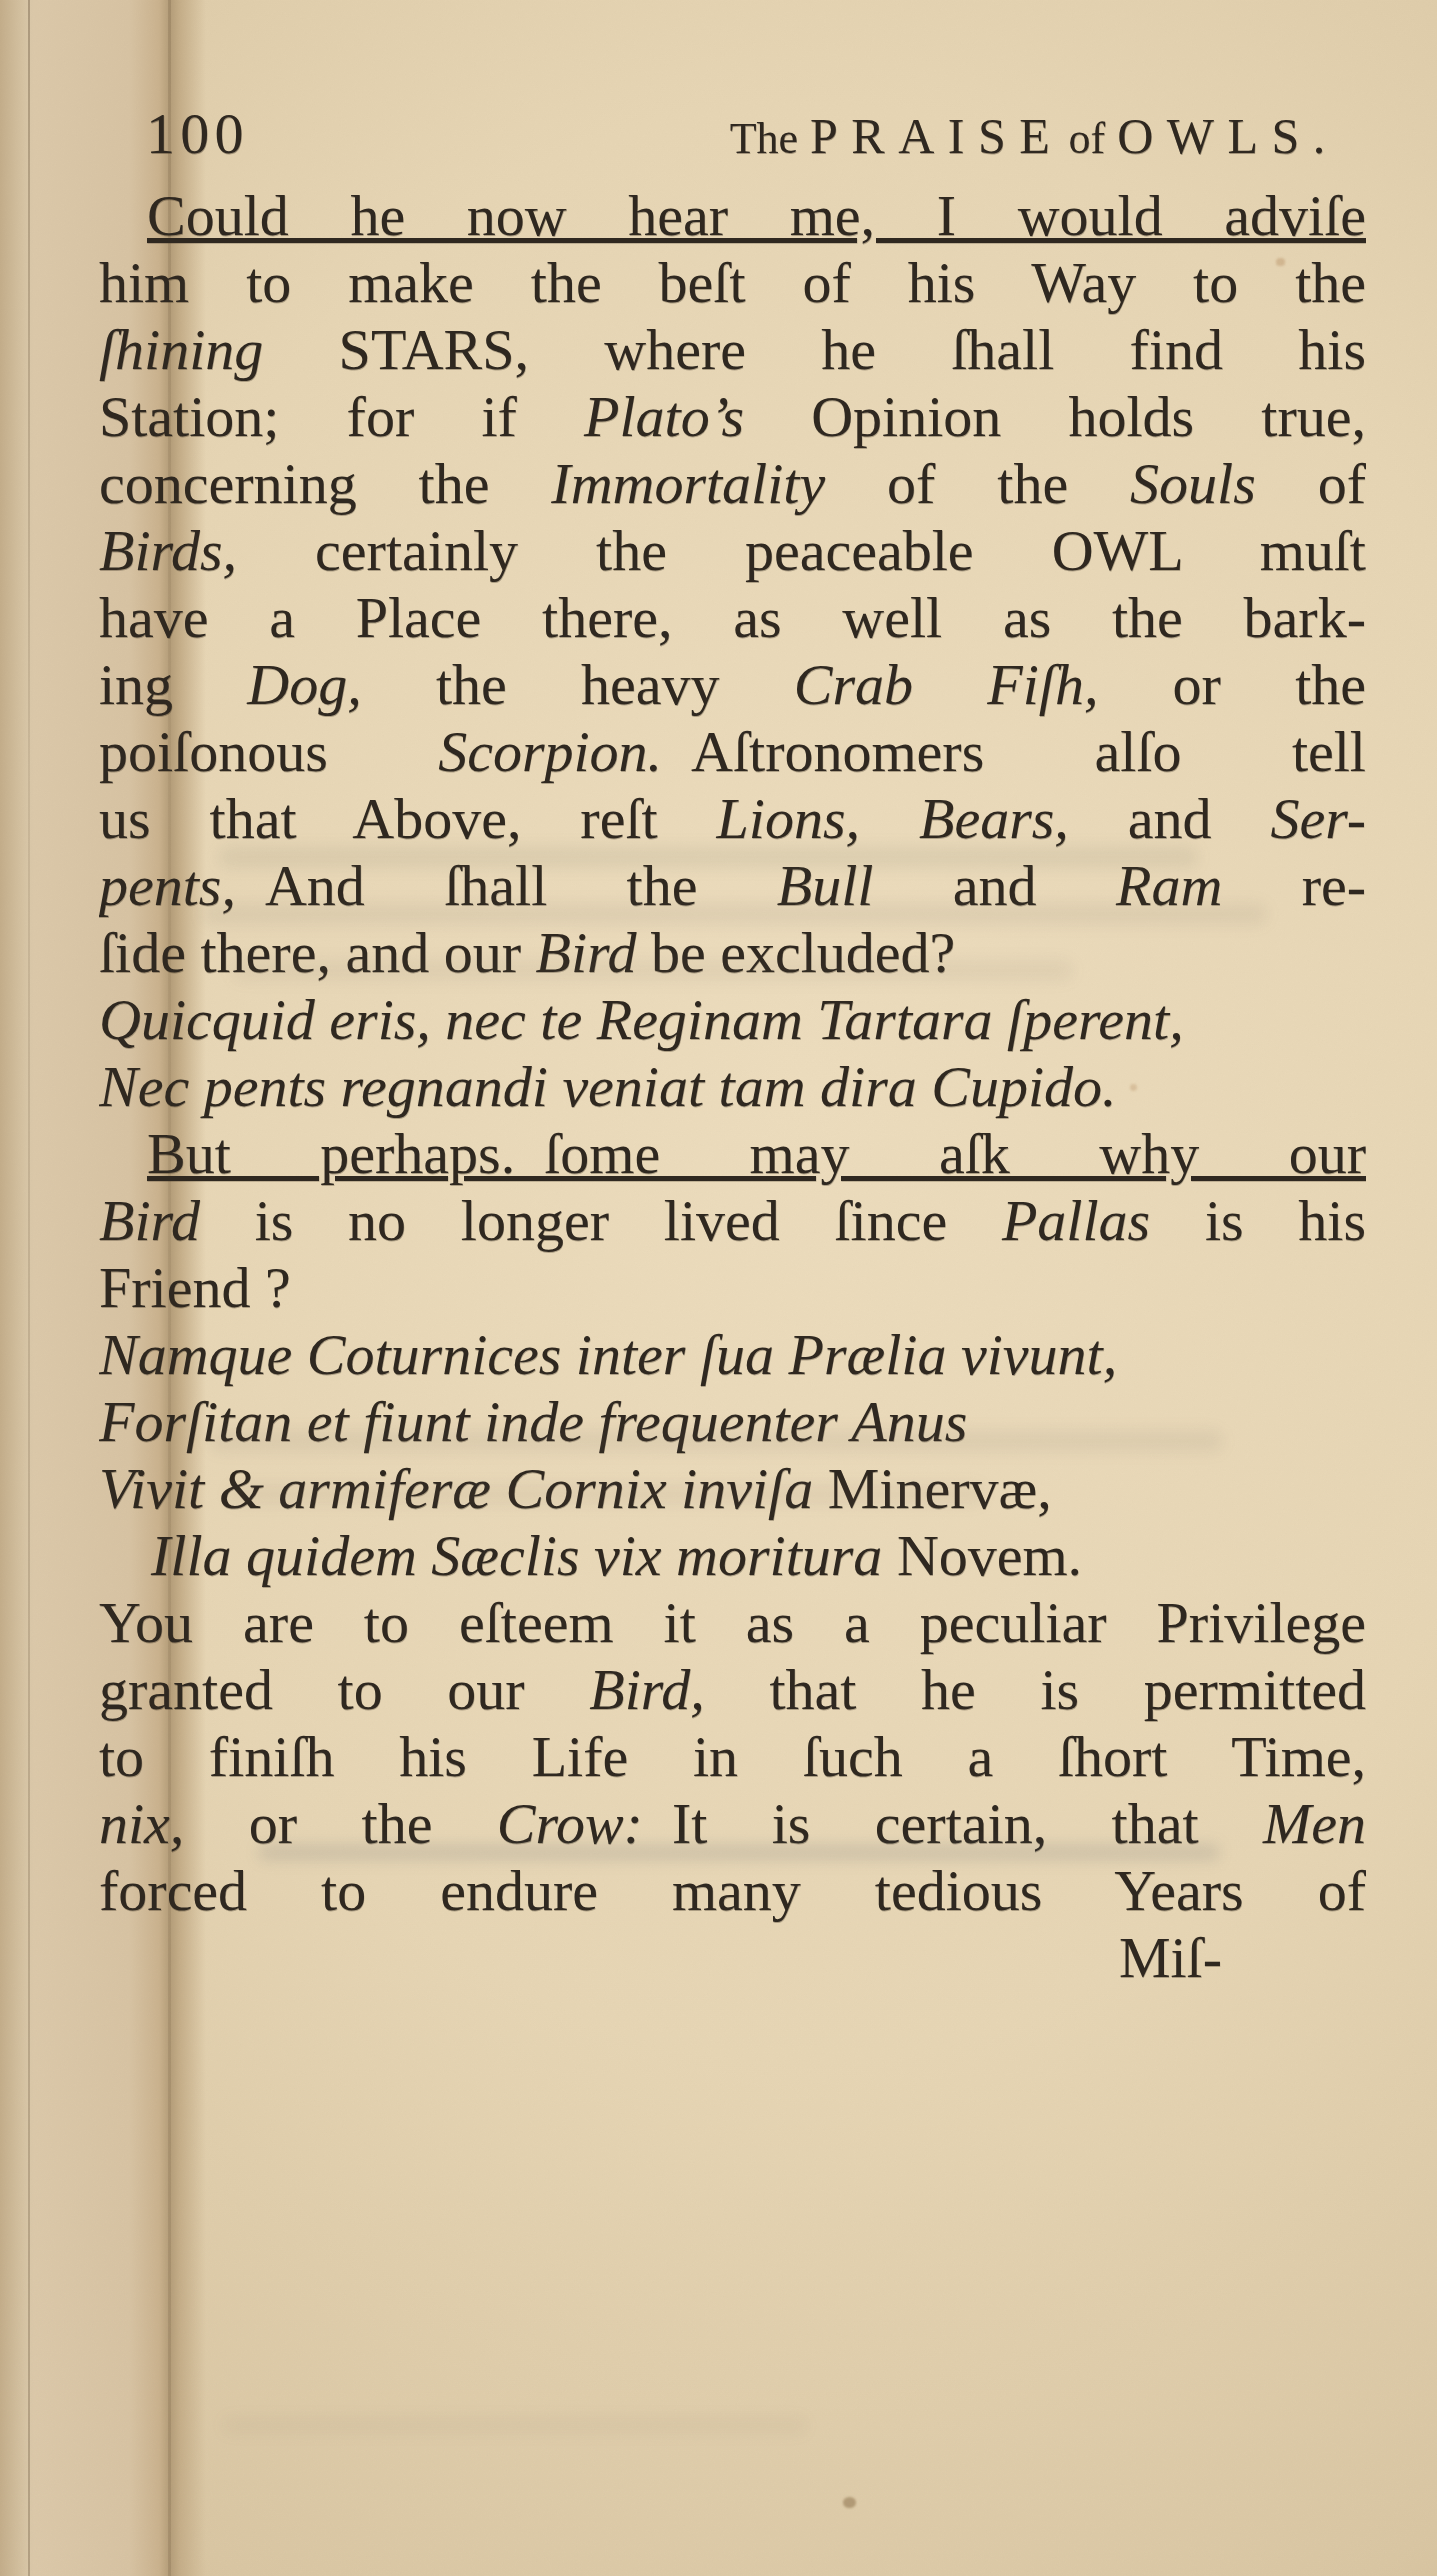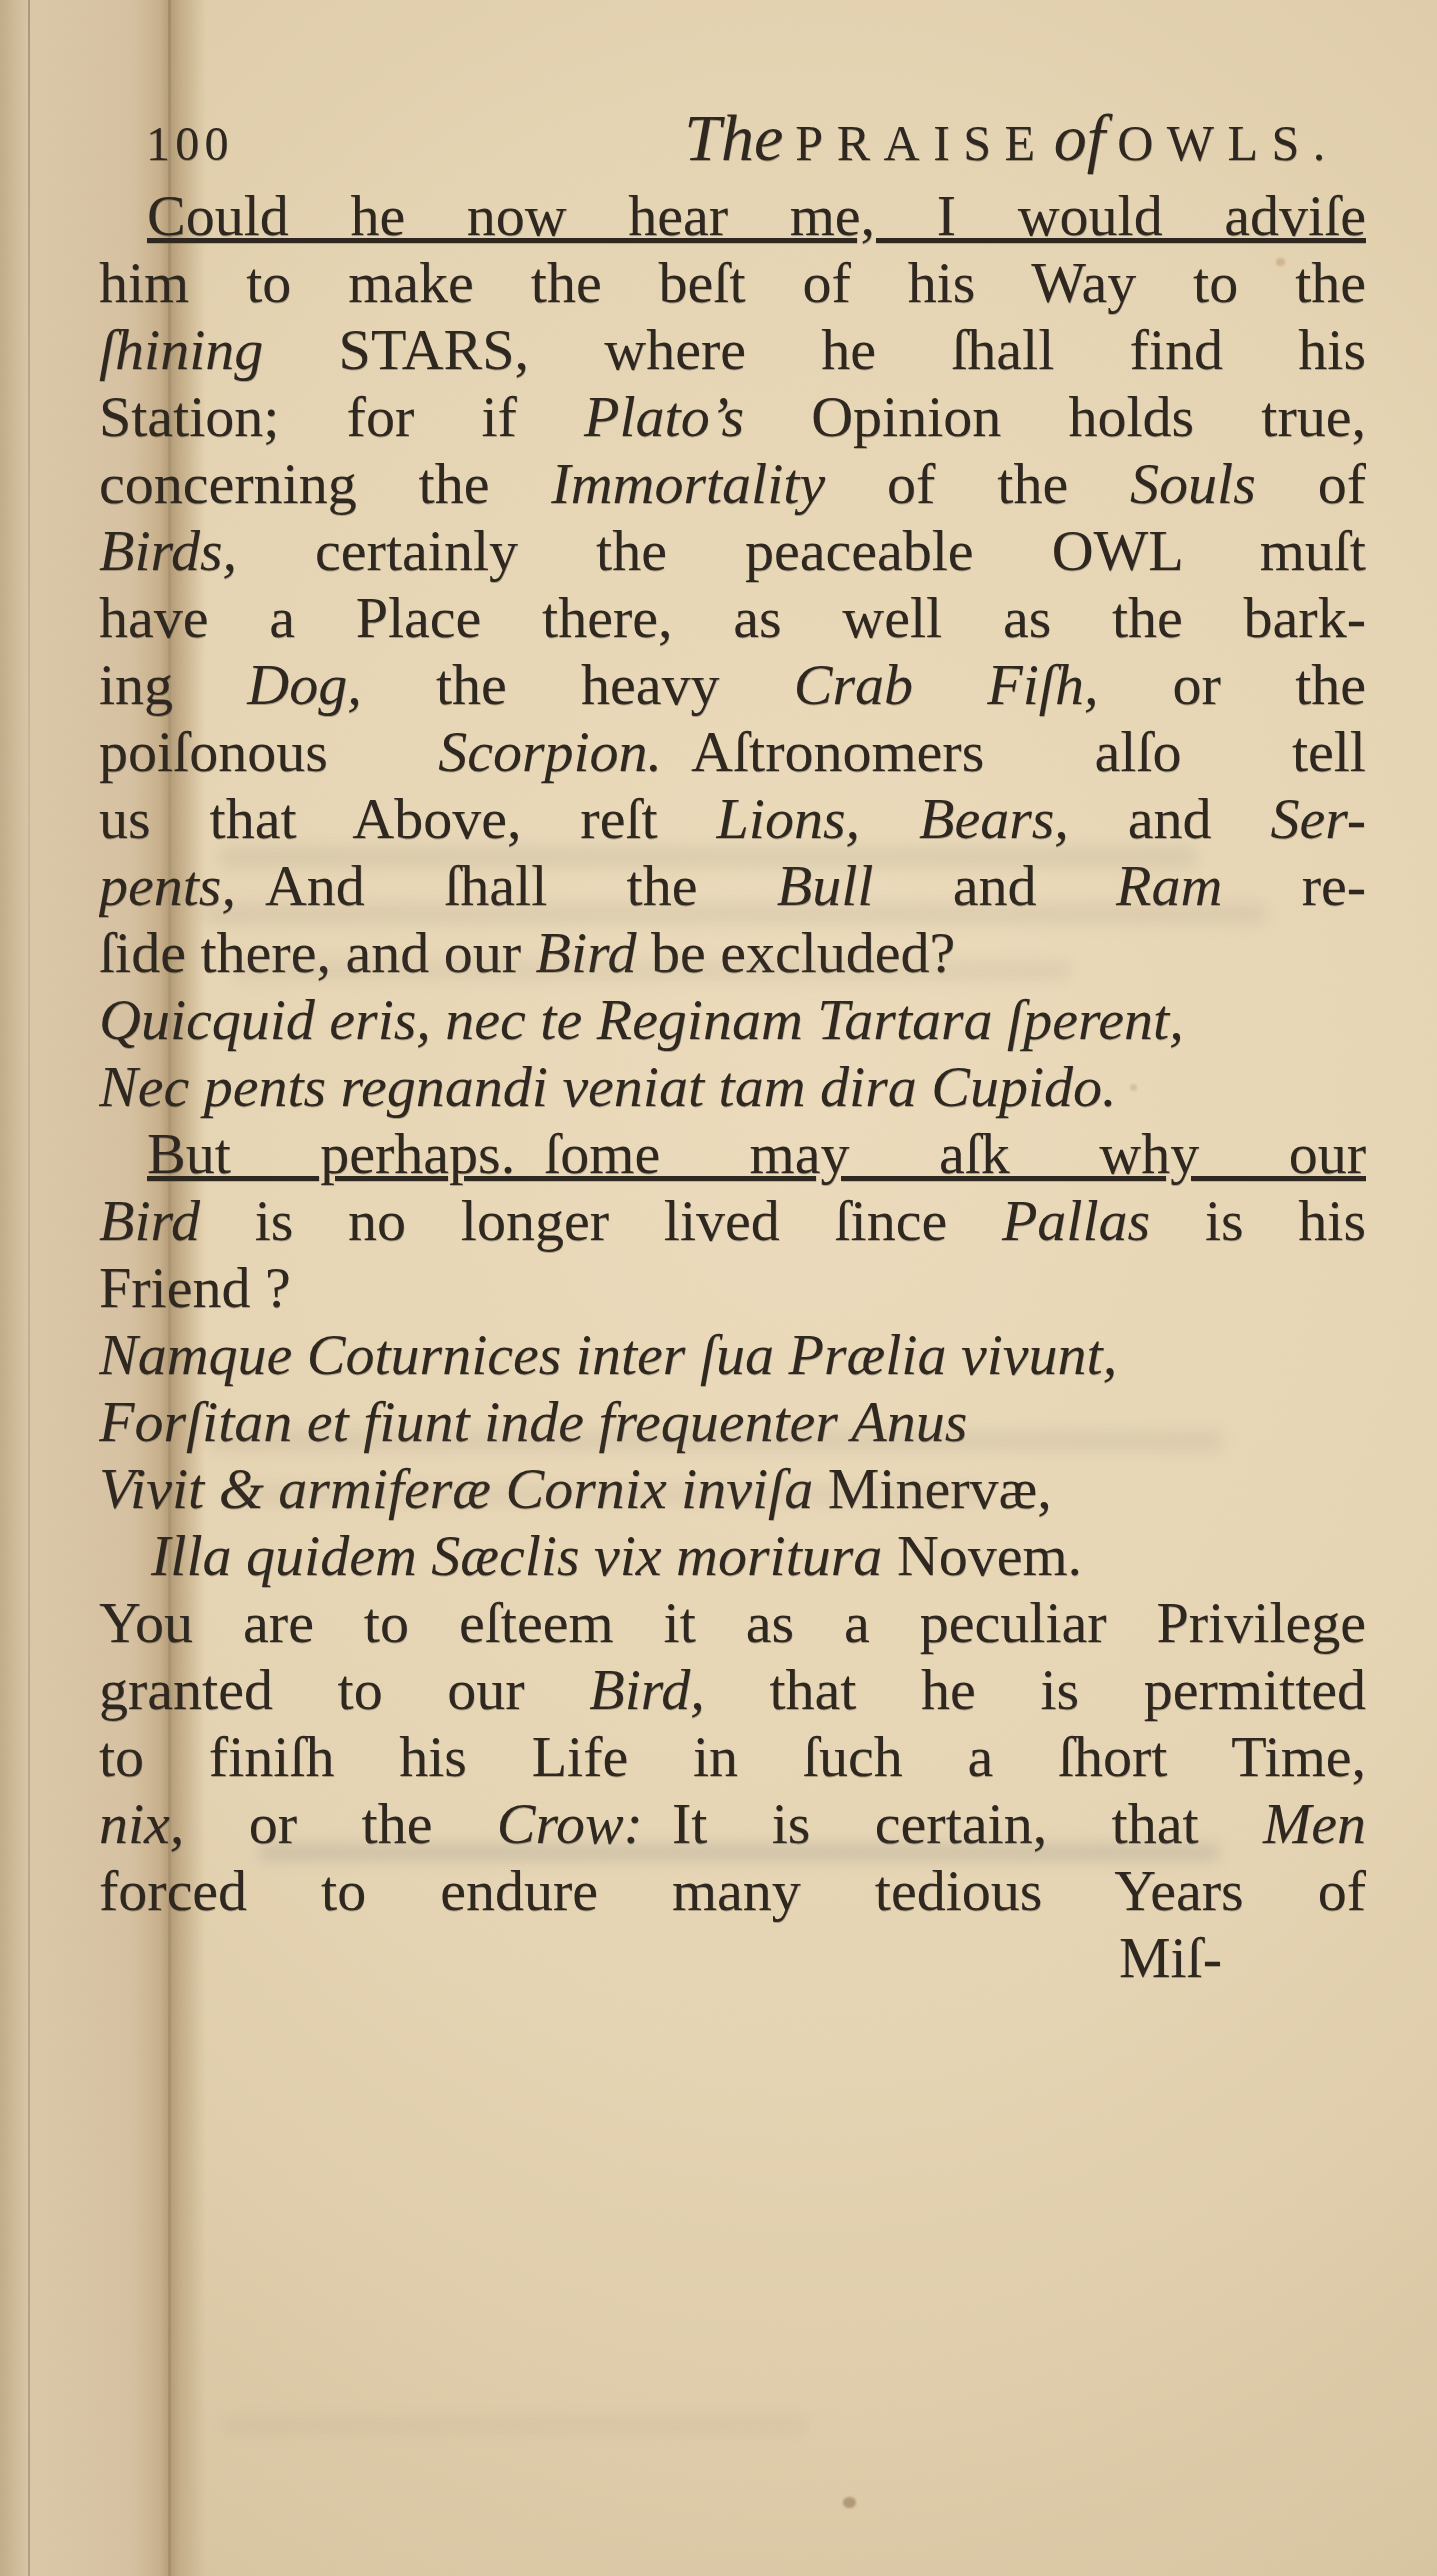--- a/index.html
+++ b/index.html
@@ -36,23 +36,23 @@
   }
   .grain{position:absolute; inset:0; width:100%; height:100%; opacity:.55; mix-blend-mode:multiply; pointer-events:none;}
 
   
   #header{
     position:absolute; left:99px; top:100px; width:1267px;
     display:flex; justify-content:space-between; align-items:baseline;
     padding:0; box-sizing:border-box;
     text-shadow:0.5px 0.8px 0.6px rgba(40,30,18,.35);
   }
-  #page-number{font-size:48px; letter-spacing:5.2px; padding-left:47px;}
+  #page-number{font-size:58px; letter-spacing:5.2px; padding-left:47px;}
   #header .title{white-space:nowrap; padding-right:22px;}
-  #header .t-it{font-style:italic; font-size:66px;}
+  #header .t-it{font-size:44px;}
   #header .t-caps{font-size:50px; letter-spacing:0.27em; margin-left:12px; margin-right:5.2px;}
 
   
   #text-block{
     position:absolute; left:99px; top:182px; width:1267px;
     font-size:58px; color:var(--ink);
     text-shadow:0.4px 0.7px 0.6px rgba(40,30,18,.30);
   }
   .line{height:67px; line-height:67px; overflow:hidden; white-space:normal;}
   .justify{text-align:justify; text-align-last:justify;}

